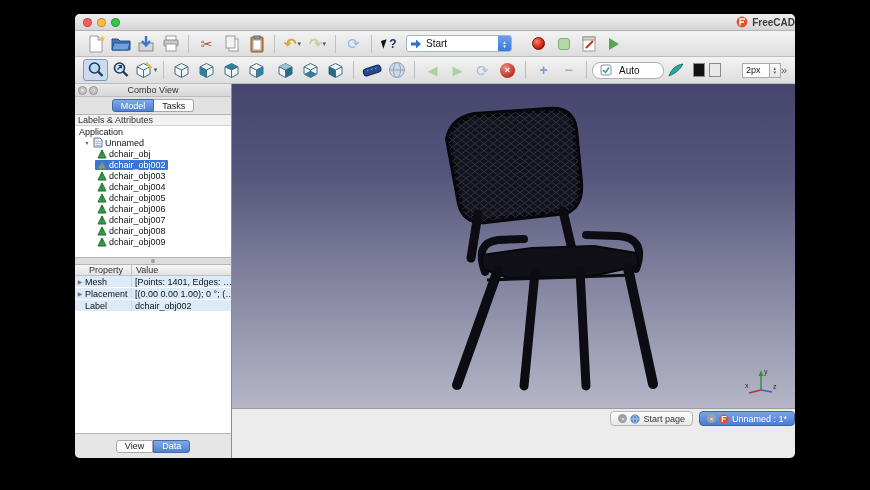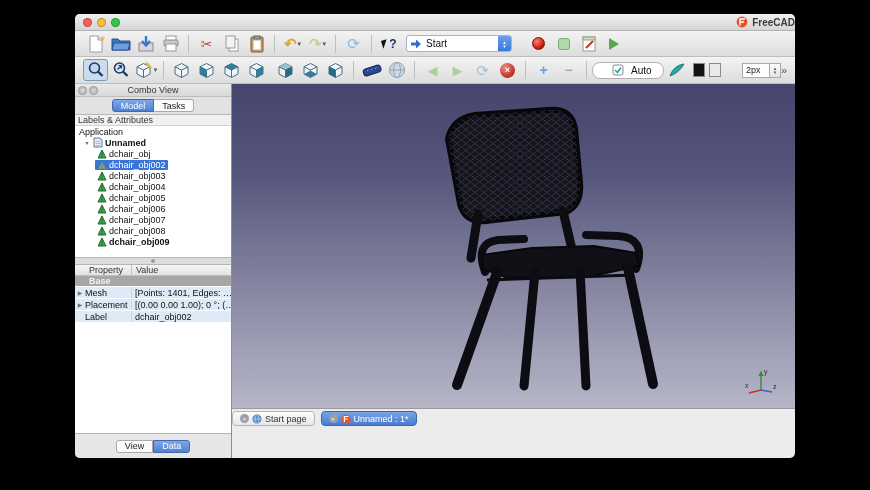--- a/index.html
+++ b/index.html
@@ -36,21 +36,21 @@
   .rec{width:13px;height:13px;border-radius:50%;background:radial-gradient(circle at 35% 30%,#ff7d6e,#c21807 70%);border:1px solid #7e0f06}
   .stopg{width:12px;height:12px;border-radius:3px;background:#a8d8a0;border:1px solid #6aa262;opacity:.85}
   .play{width:0;height:0;border-left:10px solid #55a84b;border-top:6px solid transparent;border-bottom:6px solid transparent}
   .redx{width:15px;height:15px;border-radius:50%;background:radial-gradient(circle at 35% 30%,#ef8a80,#b8291c 75%);
         color:#fff;font-size:9px;font-weight:bold;display:flex;align-items:center;justify-content:center}
   
   .combo{height:17px;background:#fff;border:1px solid #9fb6d0;border-radius:3px;display:flex;align-items:center;overflow:hidden}
   .wbcombo{width:106px;margin:0 4px}
   .combo .lbl{font-size:10px;color:#111;margin-left:4px;flex:1}
   .stepper{width:13px;height:100%;background:linear-gradient(#6aa0ea,#3b79d8);display:flex;flex-direction:column;align-items:center;justify-content:center;color:#fff;font-size:5px;line-height:4px;margin-left:auto}
-  .autocombo{width:84px;border-color:#b0b0b0;border-radius:8px;padding-left:19px;gap:3px}
+  .autocombo{width:84px;border-color:#b0b0b0;border-radius:8px;padding-left:7px;gap:3px}
   .swatch{width:14px;height:14px;border:1px solid #8a8a8a;margin-left:4px}
   .spinbox{height:15px;display:flex;margin-left:21px}
   .spinbox .val{width:28px;background:#fff;border:1px solid #aaa;font-size:9px;display:flex;align-items:center;padding-left:3px;color:#222}
   .spinbox .sp{width:11px;border:1px solid #aaa;border-left:none;background:linear-gradient(#fbfbfb,#e4e4e4);display:flex;flex-direction:column;align-items:center;justify-content:center;font-size:5px;line-height:4px;color:#555}
   
   .content{flex:1 1 auto;display:flex;min-height:0}
   .left-panel{width:157px;flex:0 0 157px;background:#ec4899;border-right:1px solid #8e8e8e;display:flex;flex-direction:column;font-size:9px}
   .panel-head{height:13px;flex:0 0 13px;background:linear-gradient(#e9e9e9,#d7d7d7);border-bottom:1px solid #bdbdbd;display:flex;align-items:center;position:relative;justify-content:center}
   .panel-head .btns{position:absolute;left:3px;display:flex;gap:2px}
   .pbtn{width:9px;height:9px;border-radius:50%;background:#c2c2c2;border:1px solid #979797;color:#fff;font-size:6px;display:flex;align-items:center;justify-content:center;line-height:1}
@@ -58,40 +58,40 @@
   .segrow{height:17px;flex:0 0 17px;display:flex;align-items:center;justify-content:center;background:#e2e2e2}
   .seg{height:13px;padding:0 8px;font-size:9px;display:flex;align-items:center;border:1px solid #a9a9a9}
   .seg.active{background:linear-gradient(#7fa9e8,#4e80d2);color:#fff;border-color:#4468a8;border-radius:3px 0 0 3px}
   .seg.idle{background:#fbfbfb;color:#222;border-left:none;border-radius:0 3px 3px 0}
   .treebox{height:144px;flex:0 0 144px;background:#fff;border-top:1px solid #b5b5b5;border-bottom:1px solid #b5b5b5;overflow:hidden}
   .treehdr{height:11px;background:#f1f1f1;border-bottom:1px solid #d2d2d2;color:#333;padding-left:3px;display:flex;align-items:center}
   .trow{height:11px;display:flex;align-items:center;padding-left:2px;color:#111;white-space:nowrap}
   .trow .tw{width:8px;font-size:6px;color:#666;text-align:center}
   .trow .hl{display:inline-flex;align-items:center;gap:2px;padding:0 2px;border-radius:1px}
   .trow.selected .hl{background:#3875d7;color:#fff}
-  .trow.bold .hl{font-weight:bold}
+  .trow.bold .hl{font-weight:normal}
   .indent1{padding-left:8px}.indent2{padding-left:20px}
   .splitter{height:6px;flex:0 0 6px;background:#dcdcdc;display:flex;align-items:center;justify-content:center}
   .splitter i{width:4px;height:4px;border-radius:50%;background:#9c9c9c}
   .propbox{flex:1 1 auto;background:#fff;border-top:1px solid #b5b5b5;border-bottom:1px solid #b5b5b5;overflow:hidden}
   .phdr{height:11px;display:grid;grid-template-columns:57px 1fr;background:linear-gradient(#f6f6f6,#e2e2e2);border-bottom:1px solid #c0c0c0;color:#333}
   .phdr div{display:flex;align-items:center;padding-left:4px}
   .phdr div:first-child{border-right:1px solid #c0c0c0;padding-left:14px}
   .pgroup{height:11px;background:#a6a6a6;color:#f2f2f2;font-weight:bold;display:flex;align-items:center;padding-left:14px;border-bottom:1px solid #fff}
   .prow{height:12px;display:grid;grid-template-columns:10px 47px 1fr;background:#dcebf7;border-bottom:1px solid #fff;color:#111}
   .prow .ex{font-size:6px;color:#777;display:flex;align-items:center;justify-content:center}
   .prow .nm{display:flex;align-items:center;border-right:1px solid #c8d8e6;overflow:hidden}
   .prow .vl{display:flex;align-items:center;padding-left:3px;white-space:nowrap;overflow:hidden}
   .panel-bottom{height:24px;flex:0 0 24px;display:flex;align-items:center;justify-content:center;background:#e6e6e6}
   
   .right{flex:1 1 auto;display:flex;flex-direction:column;min-width:0}
   .viewport{height:324px;flex:0 0 324px;background:linear-gradient(#45456d 0%,#56567c 28%,#8585a1 62%,#b6b6c8 100%);position:relative;overflow:hidden}
   .viewport svg.scene{position:absolute;inset:0}
   .axis{position:absolute;right:16px;bottom:10px}
-  .mdibar{height:20px;flex:0 0 20px;background:#ececec;border-top:1px solid #9b9b9b;display:flex;align-items:center;justify-content:flex-start;gap:6px}
+  .mdibar{height:20px;flex:0 0 20px;background:#ececec;border-top:1px solid #9b9b9b;display:flex;align-items:center;justify-content:flex-end;gap:6px}
   .mtab{height:15px;border-radius:4px;padding:0 7px;display:flex;align-items:center;gap:3px;font-size:9px}
   .mtab.idle{background:linear-gradient(#fdfdfd,#e7e7e7);border:1px solid #b5b5b5;color:#333}
   .mtab.active{background:linear-gradient(#7aa3e2,#4a7cd0);border:1px solid #3a66b0;color:#fff}
   .mclose{width:9px;height:9px;border-radius:50%;background:#9aa0a8;color:#fff;font-size:6px;display:flex;align-items:center;justify-content:center;line-height:1}
   
   .footer{height:30px;flex:0 0 30px;background:#ececec;position:relative}
   .dims{position:absolute;right:16px;top:3px;font-size:10px;color:#222}
   .grip{position:absolute;right:2px;bottom:2px;width:12px;height:12px;
         background:repeating-linear-gradient(135deg,transparent 0 3px,#ababab 3px 4px)}
 </style>
@@ -452,21 +452,20 @@
 
       <div class="splitter">
           <i></i>
         </div>
 
       <div class="propbox">
         <div class="phdr">
           <div>Property</div>
           <div>Value</div>
         </div>
-        <div class="pgroup">Base</div>
         <div class="prow">
           <span class="ex">▶</span>
           <span class="nm">Mesh</span>
           <span class="vl">[Points: 1401, Edges: …</span>
         </div>
         <div class="prow">
           <span class="ex">▶</span>
           <span class="nm">Placement</span>
           <span class="vl">[(0.00 0.00 1.00); 0 °; (…</span>
         </div>

